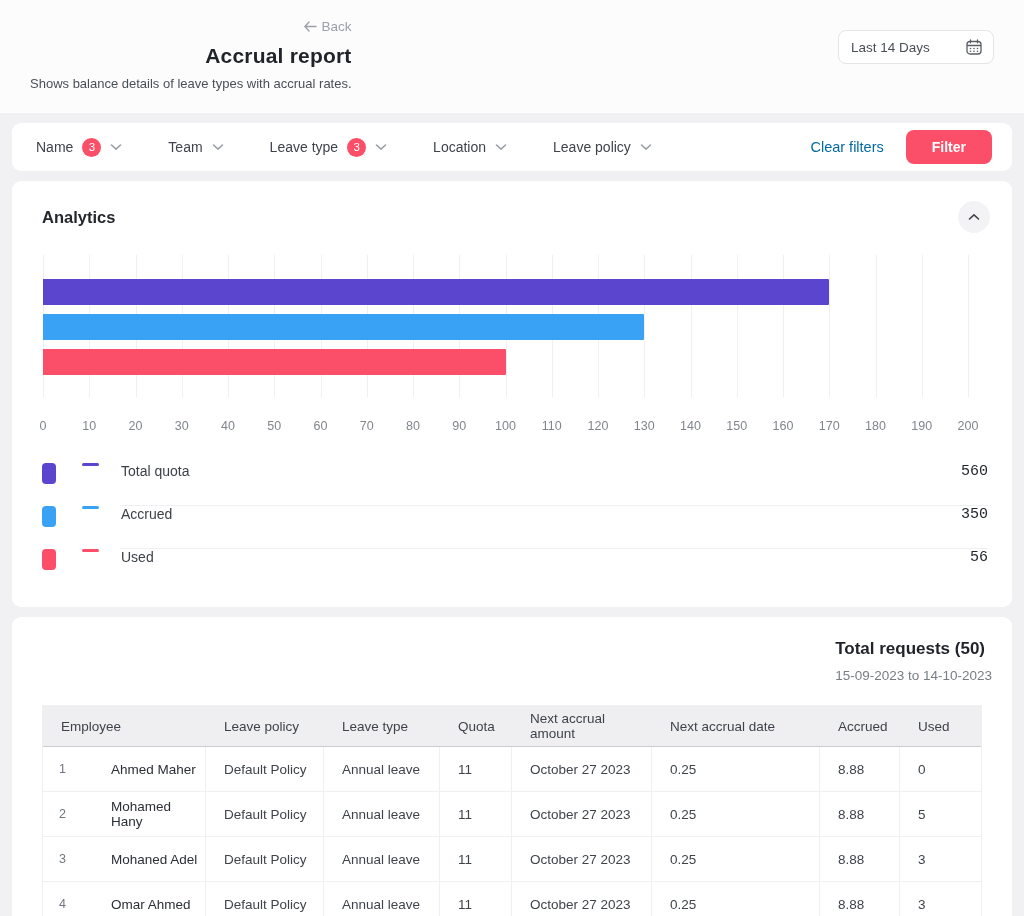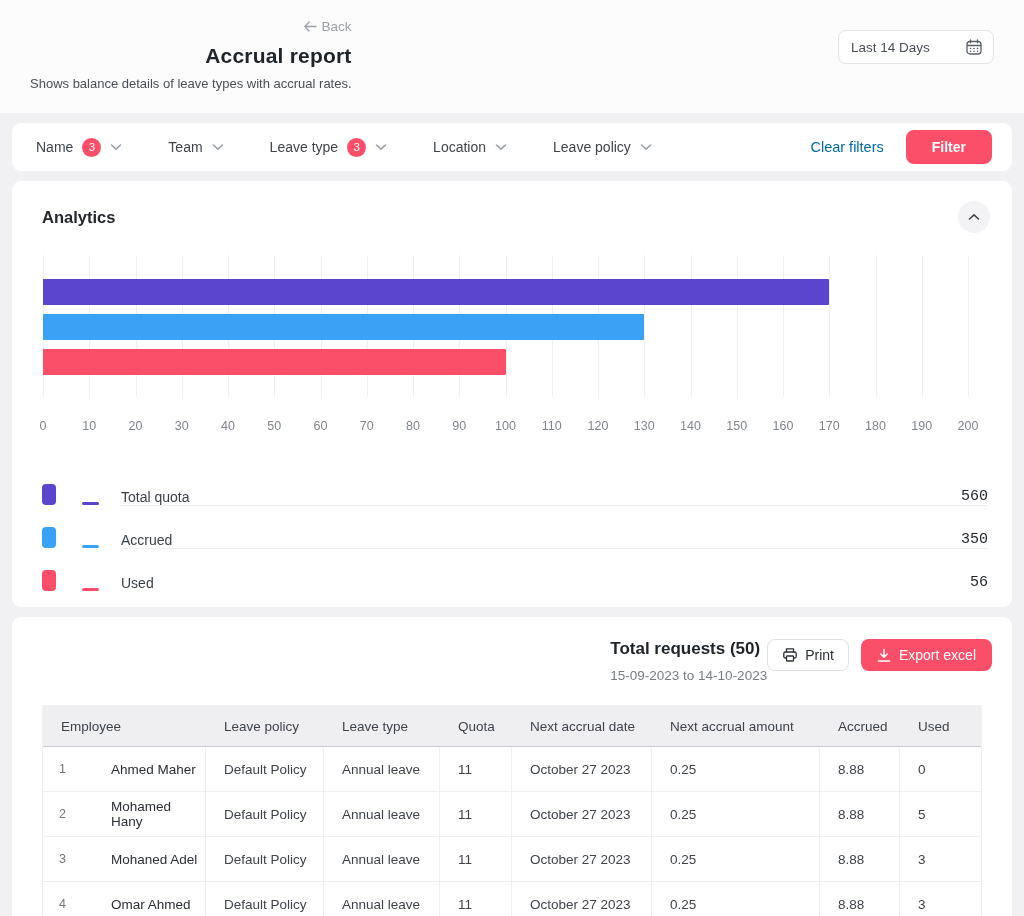--- a/index.html
+++ b/index.html
@@ -46,21 +46,21 @@
     width: 32px; height: 32px; border-radius: 50%; background: #F3F3F5; border: none;
     display: flex; align-items: center; justify-content: center; cursor: pointer;
   }
   .chart-wrap { margin: 22px 26px 0 13px; }
   .plot-area { position: relative; height: 142px; }
   .gridline { position: absolute; top: 0; bottom: 0; width: 1px; background: #F0F0F3; }
   .bar { position: absolute; left: 0; height: 26px; border-radius: 0 1px 1px 0; }
   .axis-labels { position: relative; height: 18px; margin-top: 22px; }
   .axis-label { position: absolute; transform: translateX(-50%); font-size: 12.5px; color: #81868E; }
   .legend { margin: 26px 6px 0 12px; }
-  .legend-row { display: flex; align-items: flex-end; height: 42px; cursor: pointer; }
+  .legend-row { display: flex; align-items: flex-start; height: 42px; cursor: pointer; }
   .legend-divider { height: 1px; background: #F0F0F2; margin-left: 78px; }
   .legend-swatch { width: 14px; height: 21px; border-radius: 4px; }
   .legend-dash { width: 17px; height: 3px; border-radius: 2px; margin-left: 26px; }
   .legend-label { font-size: 14px; color: #3C4149; margin-left: 22px; }
   .legend-value { margin-left: auto; font-size: 15px; color: #24282E; font-family: Liberation Mono, monospace; }
   
   .requests-card { margin-top: 10px; padding: 22px 18px 40px 18px; min-height: 360px; }
   .requests-head { display: flex; justify-content: flex-end; align-items: flex-start; padding: 0 2px 0 12px; }
   .requests-title { font-size: 17px; font-weight: bold; color: #1F232A; }
   .requests-range { font-size: 13.5px; color: #787D85; margin-top: 9px; }
@@ -237,46 +237,29 @@
       </div>
     </div>
 </div>
 
 <div class="card requests-card">
   <div class="requests-head">
     <div>
       <div class="requests-title">Total requests (50)</div>
       <div class="requests-range">15-09-2023 to 14-10-2023</div>
     </div>
-    <div class="requests-actions">
-      <button class="btn-outline">
-        <svg class="icon-svg" width="16" height="16" viewBox="0 0 16 16" fill="none" stroke="#2B2F36" stroke-width="1.3" stroke-linecap="round" stroke-linejoin="round">
-            <path d="M4.5 5 V1.8 H11.5 V5"></path>
-            <rect x="1.8" y="5" width="12.4" height="6" rx="1.5"></rect>
-            <rect x="4.5" y="9" width="7" height="5" rx="0.8" fill="#fff"></rect>
-          </svg>
-        <span>Print</span>
-      </button>
-      <button class="btn-export">
-        <svg class="icon-svg" width="14" height="15" viewBox="0 0 14 15" fill="none" stroke="#fff" stroke-width="1.5" stroke-linecap="round" stroke-linejoin="round">
-            <path d="M7 1.5 V9 M3.8 6 L7 9.2 L10.2 6"></path>
-            <path d="M1.5 13 H12.5"></path>
-          </svg>
-        <span>Export excel</span>
-      </button>
-    </div>
   </div>
   <div class="table">
     <div class="t-row t-head" id="table-head">
         <div class="t-cell">Employee</div>
         <div class="t-cell">Leave policy</div>
         <div class="t-cell">Leave type</div>
         <div class="t-cell">Quota</div>
+        <div class="t-cell">Next accrual amount</div>
         <div class="t-cell">Next accrual date</div>
-        <div class="t-cell">Next accrual amount</div>
         <div class="t-cell">Accrued</div>
         <div class="t-cell">Used</div>
       </div>
     <div class="t-body" id="table-body">
         <div class="t-row">
           <div class="t-cell cell-employee">
             <span class="row-index">1</span>
             <span class="employee-name">Ahmed Maher</span>
           </div>
           <div class="t-cell">Default Policy</div>

